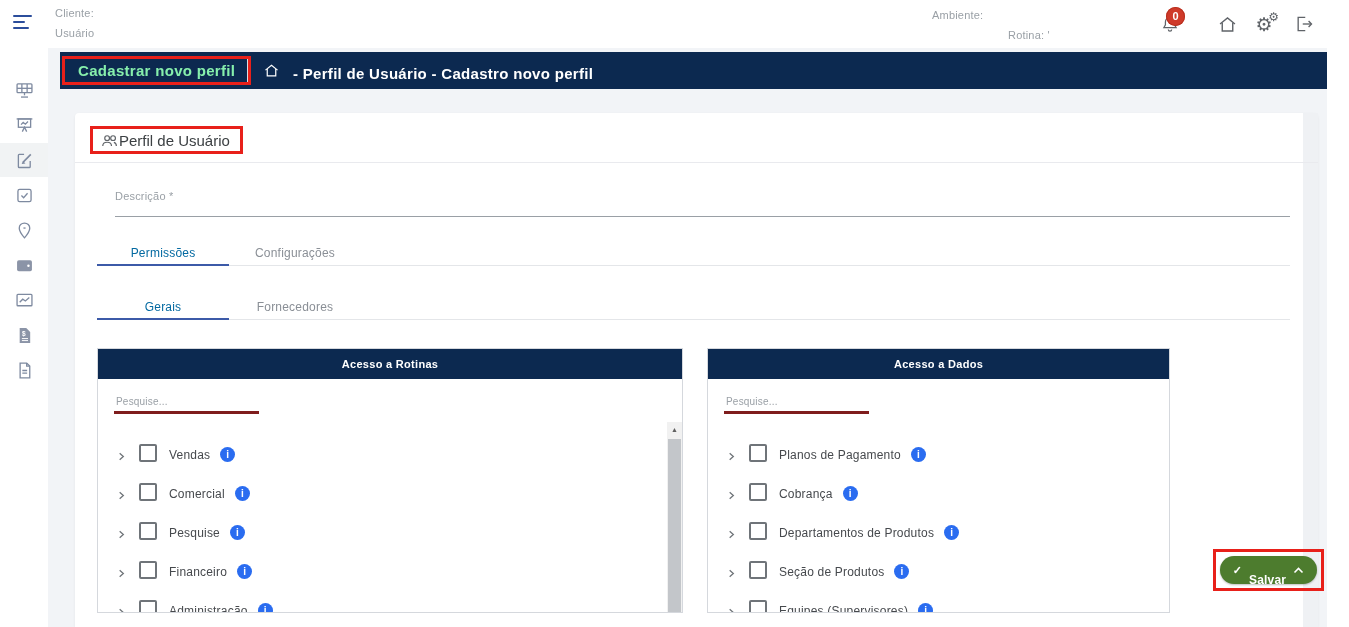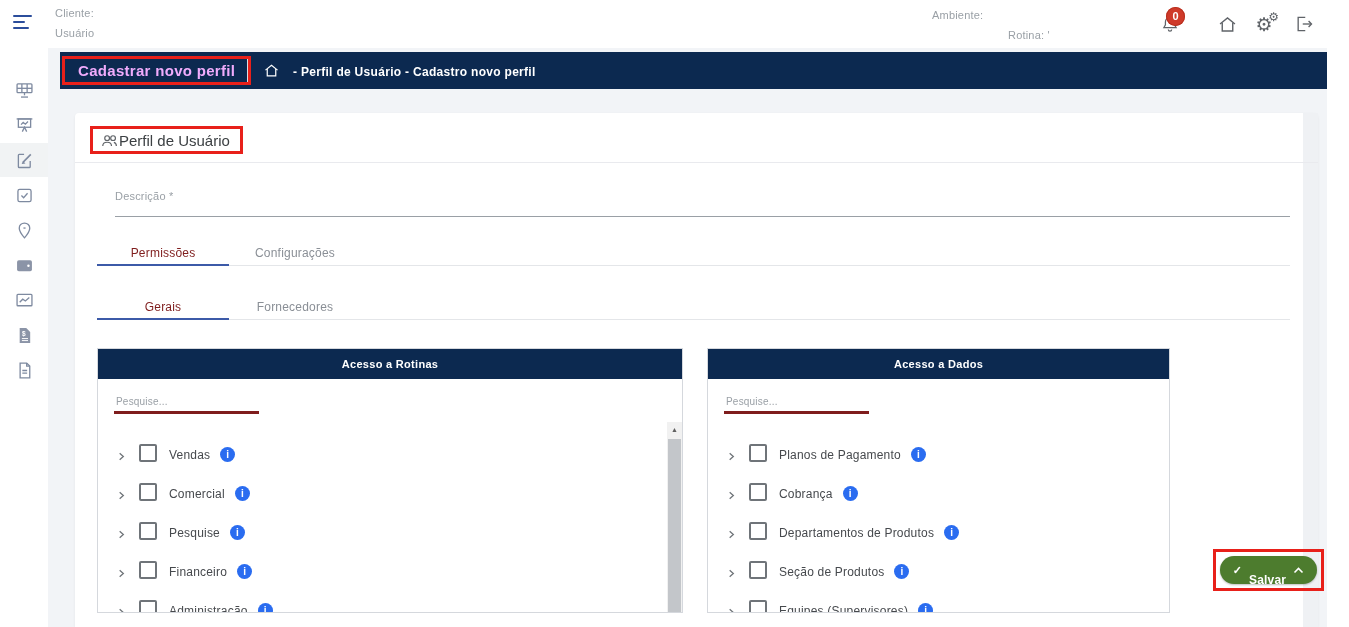--- a/index.html
+++ b/index.html
@@ -34,44 +34,44 @@
   .side-item:first-child { margin-top:25px; }
   .side-item.active { background:#f1f3f4; }
 
   
   .main-bg { position:absolute; left:48px; top:48px; width:1279px; height:579px; background:#f2f4f7; }
 
   
   .appbar { position:absolute; left:60px; top:52px; width:1267px; height:37px; background:#0c2950; z-index:6; }
   .title-annotation { position:absolute; left:2px; top:4px; height:29px; border:3px solid #e8201a;
     display:flex; align-items:center; padding:0 13px; }
-  .page-title { color:#f0abfc; font-size:15px; font-weight:bold; letter-spacing:.3px; white-space:nowrap; }
+  .page-title { color:#86efac; font-size:15px; font-weight:bold; letter-spacing:.3px; white-space:nowrap; }
   .appbar-vdiv { position:absolute; left:187px; top:7px; width:1px; height:23px; background:rgba(255,255,255,.85); }
   .crumb-home { position:absolute; left:203px; top:10px; cursor:pointer; }
-  .breadcrumb { position:absolute; left:233px; top:13px; color:#fff; font-size:12px; font-weight:600; letter-spacing:.3px; }
+  .breadcrumb { position:absolute; left:233px; top:13px; color:#fff; font-size:15px; font-weight:600; letter-spacing:.3px; }
 
   
   .card { position:absolute; left:75px; top:113px; width:1243px; height:514px; background:#fff;
     border-radius:4px 4px 0 0; box-shadow:0 1px 3px rgba(0,0,0,.06); z-index:5; }
   .card-scroll-track { position:absolute; right:0; top:0; bottom:0; width:15px; background:#eff1f4; }
 
   .section-annotation { position:absolute; left:15px; top:13px; height:28px; border:3px solid #e8201a;
     display:flex; align-items:center; gap:0; padding:0 10px 0 7px; }
   .section-title { font-size:15px; color:#3c4043; white-space:nowrap; }
   .divider1 { position:absolute; left:0; top:49px; width:100%; height:1px; background:#e9eaee; }
 
   .desc-label { position:absolute; left:40px; top:77px; font-size:11px; color:#9aa0a6; letter-spacing:.2px; }
   .desc-input { position:absolute; left:40px; top:88px; width:1175px; height:16px; border:none;
     border-bottom:1px solid #9aa0a6; background:transparent; font-size:12px; color:#3c4043; outline:none; }
 
   .tabrow { position:absolute; left:22px; width:1193px; height:26px; border-bottom:1px solid #e4e6e9; display:flex; }
   .tabrow.tabs { top:127px; } .tabrow.subtabs { top:181px; }
   .tab { position:relative; width:132px; height:100%; display:flex; align-items:center; justify-content:center;
     font-size:12px; color:#8a8f96; letter-spacing:.2px; cursor:pointer; }
-  .tab.active { color:#7f1d1d; }
+  .tab.active { color:#0369a1; }
   .tab.active::after { content:""; position:absolute; left:0; right:0; bottom:-1px; height:2px; background:#3c5aa8; }
 
   
   .panels { position:absolute; left:22px; top:235px; width:1195px; height:265px; }
   .panel { position:absolute; top:0; height:265px; border:1px solid #d5d8dd; background:#fff; overflow:hidden; }
   .panel.left { left:0; width:586px; }
   .panel.right { left:610px; width:463px; }
   .panel-header { height:30px; background:#0c2950; color:#fff; font-size:11px; font-weight:bold;
     letter-spacing:.3px; display:flex; align-items:center; justify-content:center; }
   .panel-search { display:block; margin:13px 0 0 16px; width:145px; border:none; border-bottom:3px solid #7f1d1d;

